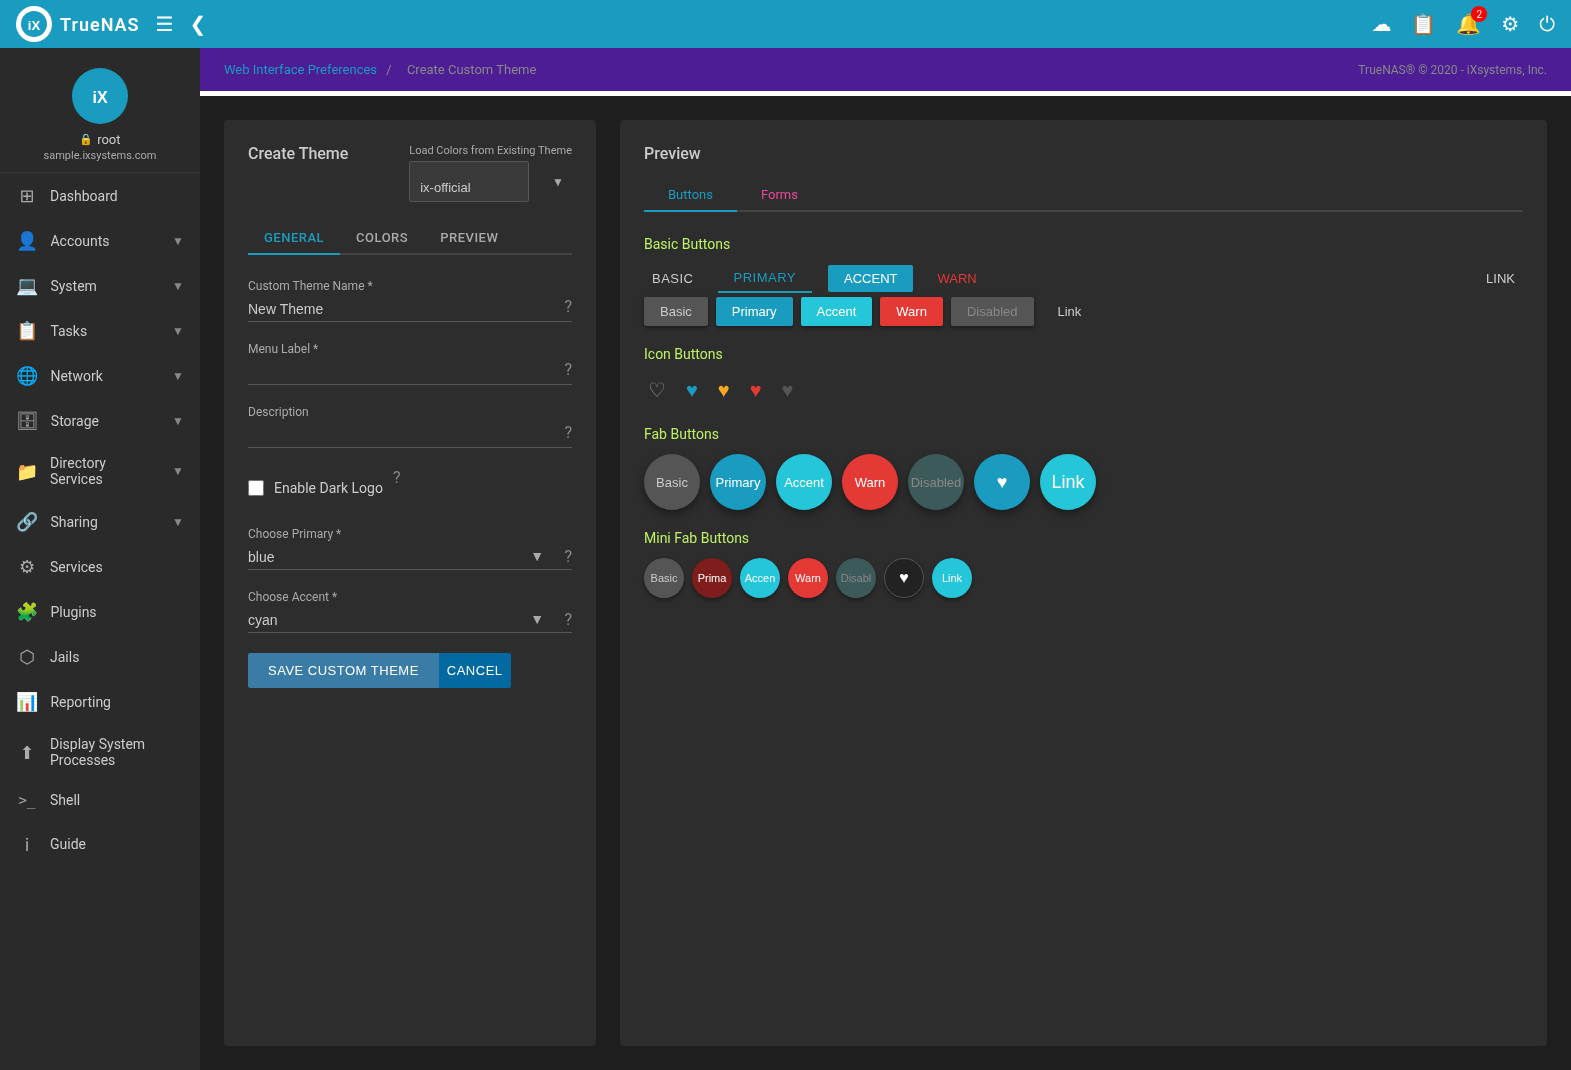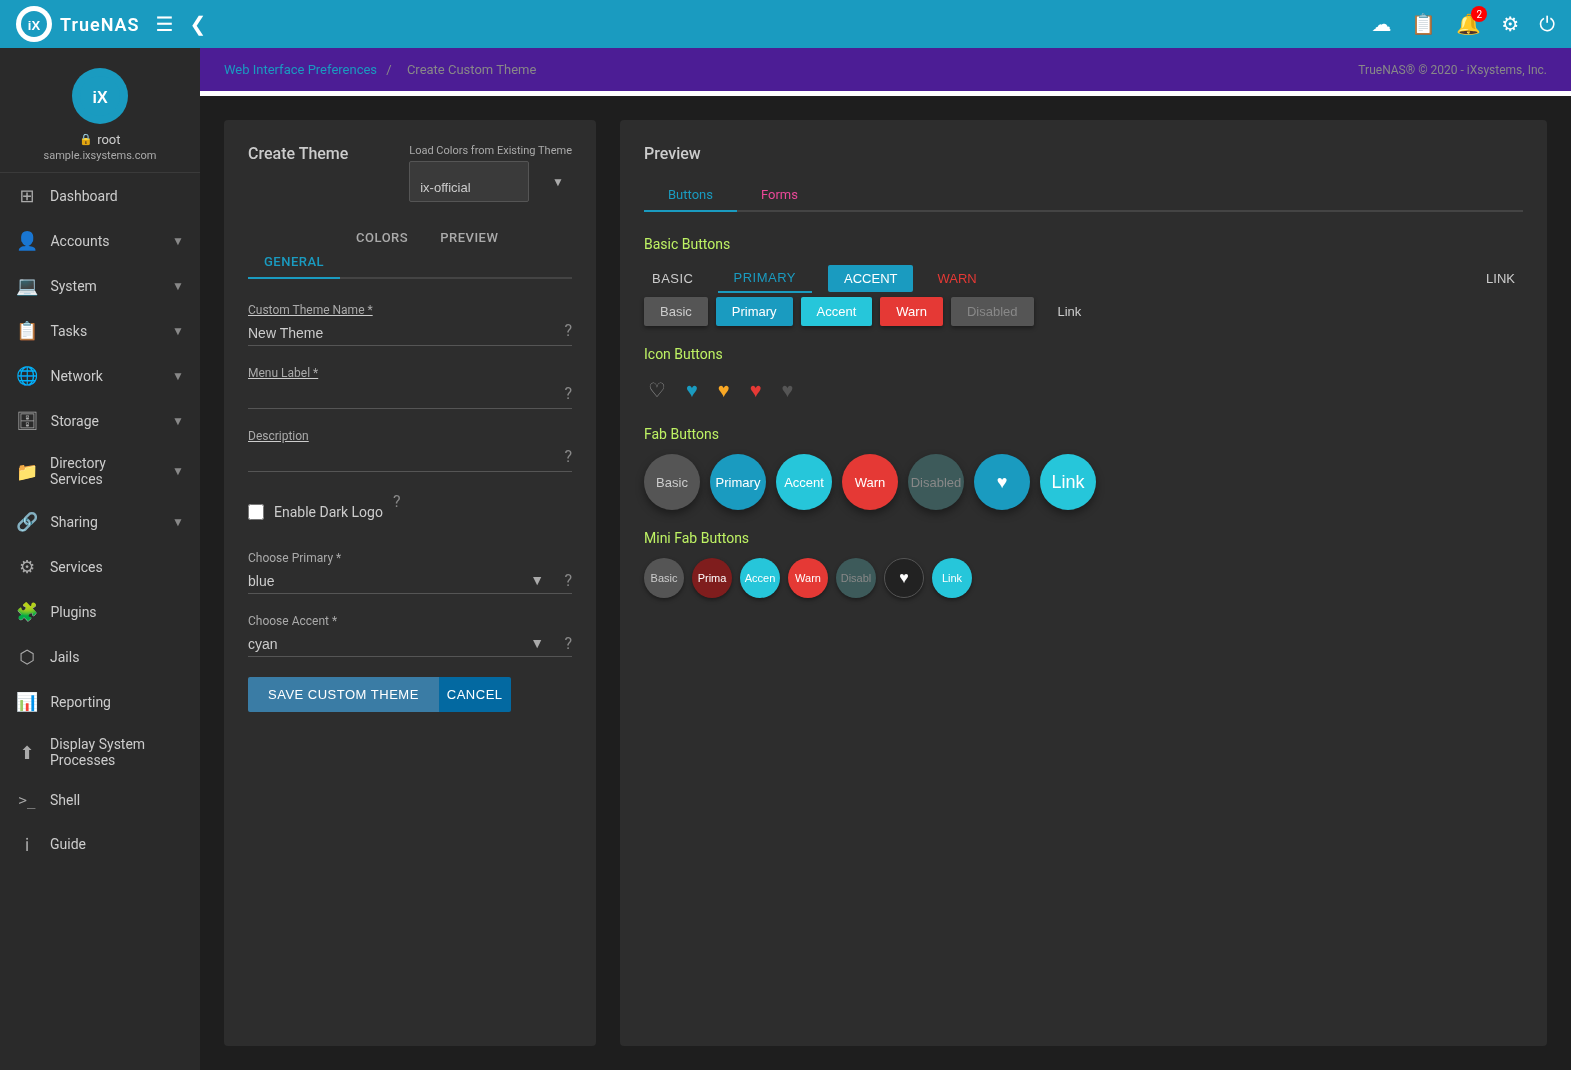--- a/index.html
+++ b/index.html
@@ -143,28 +143,26 @@
       font-size: 13px;
       font-weight: 500;
       color: #aaa;
       cursor: pointer;
       letter-spacing: 0.5px;
     }
     .panel-tab.active {
       color: #1a9bc0;
       border-bottom: 2px solid #1a9bc0;
       margin-bottom: -2px;
-      margin-top: 24px;
     }
 
     
     .form-field {
       margin-bottom: 20px;
       position: relative;
-      text-decoration: underline;
     }
     .form-field label {
       display: block;
       font-size: 12px;
       color: #aaa;
       margin-bottom: 4px;
     }
     .form-field input[type="text"] {
       width: 100%;
       background: transparent;

